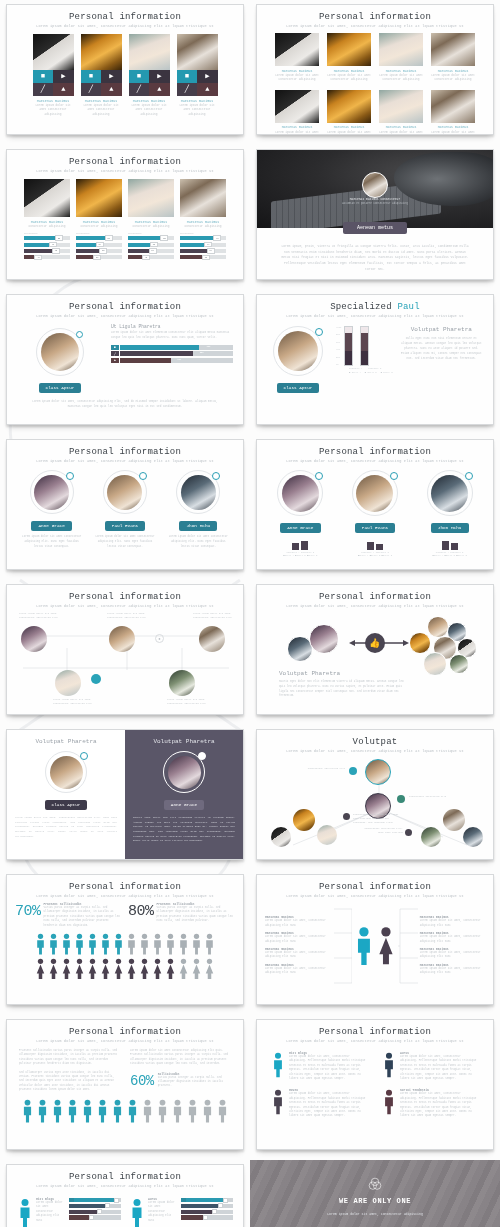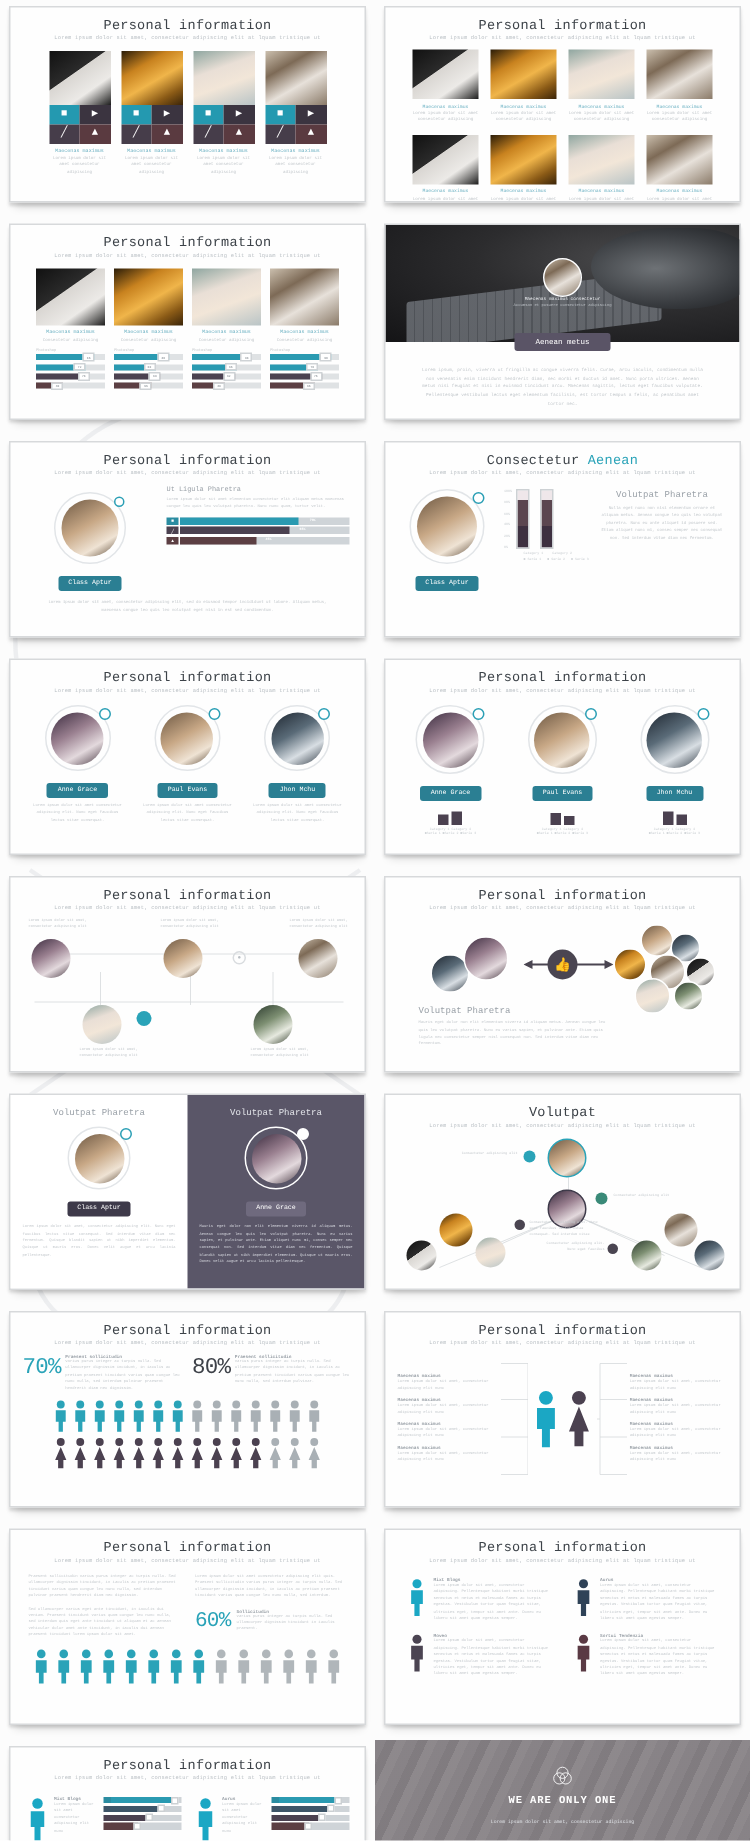--- a/index.html
+++ b/index.html
@@ -395,22 +395,22 @@
             </div>
           </div>
         </div>
         <div class="block-txt" style="text-align:center;padding:5px 24px 0;font-size:2.7px;">Lorem ipsum dolor sit amet, consectetur adipiscing elit, sed do eiusmod tempor incididunt ut labore. Aliquam metus, maecenas congue leo quis leo volutpat eget nisi in est sed condimentum.</div>
       </div>
     </div>
 
     <div class="cell">
       <div class="slide">
         <div class="ttl">
-          <span>Consectetur</span>
-          <span class="hi">Aenean</span>
+          <span>Specialized</span>
+          <span class="hi">Paul</span>
         </div>
         <div class="sub">Lorem ipsum dolor sit amet, consectetur adipiscing elit at lquam tristique ut</div>
         <div style="display:flex;align-items:flex-start;gap:7px;padding:8px 10px 0;">
           <div style="width:62px;text-align:center;position:relative;">
             <div class="av-ring" style="width:50px;height:50px;margin:0 auto;">
               <div class="av photo p7" style="width:40px;height:40px;"></div>
               <div class="badge" style="width:8px;height:8px;right:-1px;top:1px;"></div>
             </div>
             <div class="namepill" style="display:inline-block;margin-top:-6px;position:relative;">Class Aptur</div>
           </div>

